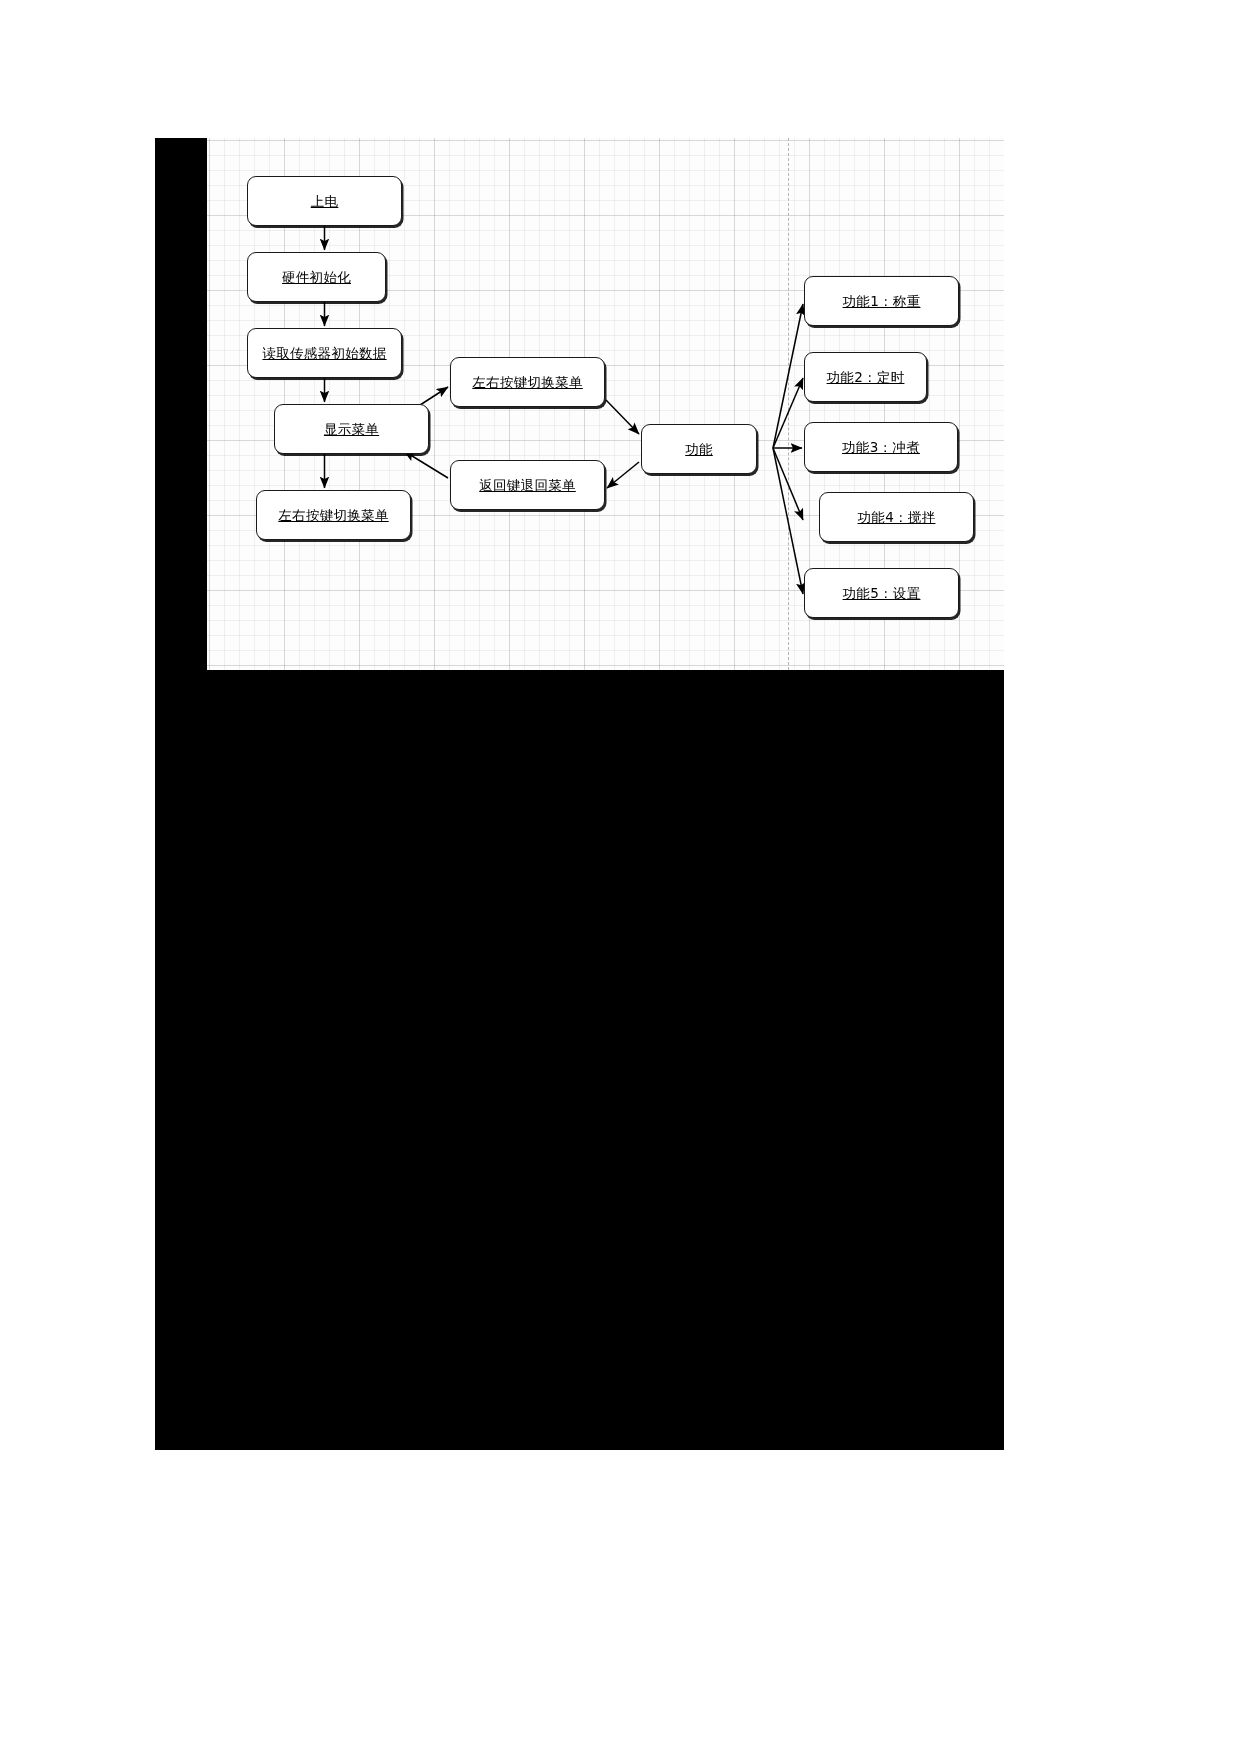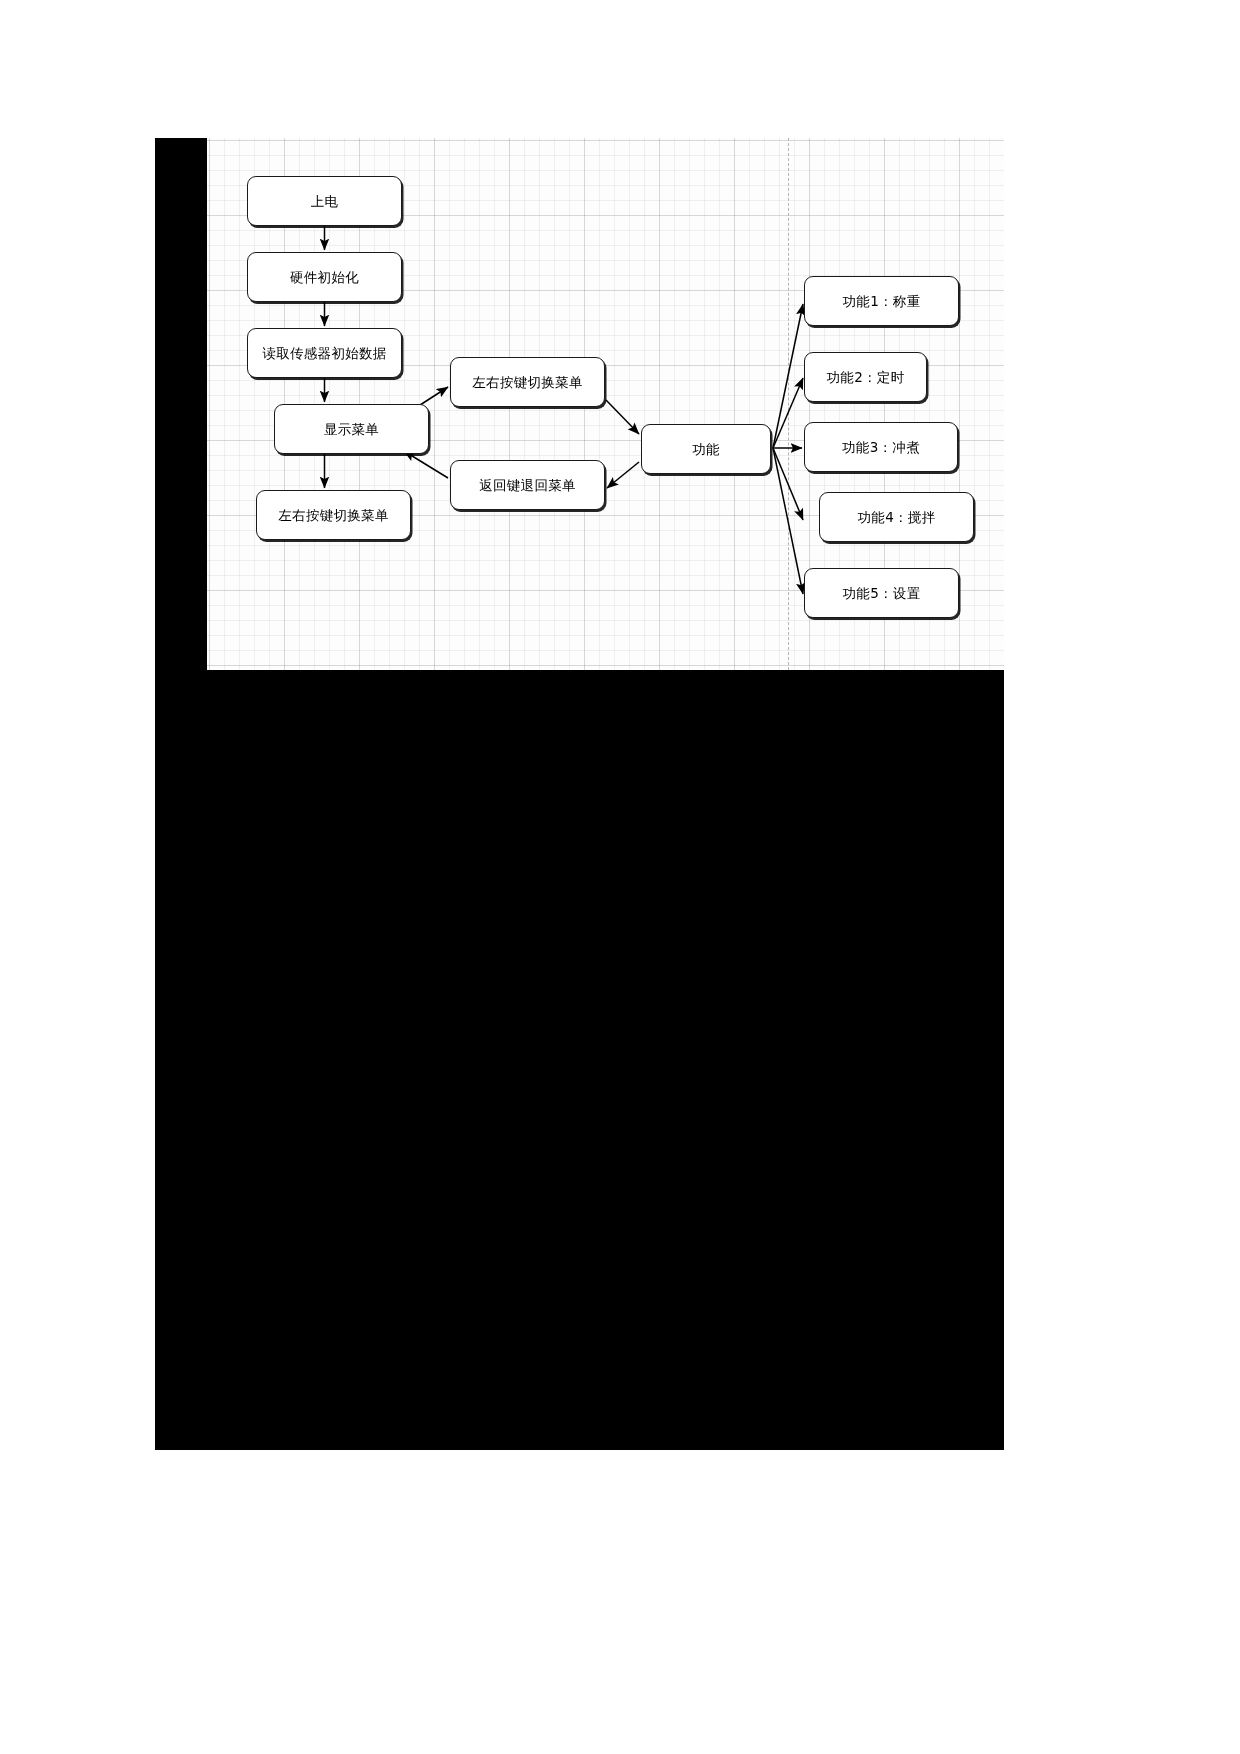--- a/index.html
+++ b/index.html
@@ -69,20 +69,21 @@
     border-radius: 9px;
     display: flex;
     align-items: center;
     justify-content: center;
     color: #000000;
     font-size: 13.5px;
     line-height: 1.2;
     letter-spacing: 0.3px;
     white-space: nowrap;
     box-shadow: 1.5px 2px 0 0 rgba(0,0,0,0.85);
+    text-decoration: underline;
   }
 
   
   #edges {
     position: absolute;
     left: 0; top: 0;
     width: 797px;
     height: 532px;
     pointer-events: none;
   }
@@ -122,29 +123,29 @@
 
         <line x1="566" y1="310" x2="596" y2="166"></line>
         <line x1="566" y1="310" x2="596" y2="240"></line>
         <line x1="566" y1="310" x2="595" y2="310"></line>
         <line x1="566" y1="310" x2="596" y2="382"></line>
         <line x1="566" y1="310" x2="596" y2="456"></line>
       </g>
     </svg>
 
     <div class="node" style="left:40px;top:38px;width:155px;height:50px;">上电</div>
-    <div class="node" style="left:40px;top:114px;width:155px;height:50px;">硬件初始化</div>
+    <div class="node" style="left:40px;top:114px;width:139px;height:50px;">硬件初始化</div>
     <div class="node" style="left:40px;top:190px;width:155px;height:50px;">读取传感器初始数据</div>
     <div class="node" style="left:40px;top:266px;width:155px;height:50px;margin-left:27px;">显示菜单</div>
     <div class="node" style="left:49px;top:352px;width:155px;height:50px;">左右按键切换菜单</div>
 
     <div class="node" style="left:243px;top:219px;width:155px;height:50px;">左右按键切换菜单</div>
     <div class="node" style="left:243px;top:322px;width:155px;height:50px;">返回键退回菜单</div>
 
-    <div class="node" style="left:434px;top:286px;width:130px;height:50px;">功能</div>
+    <div class="node" style="left:434px;top:286px;width:116px;height:50px;">功能</div>
 
     <div class="node" style="left:597px;top:138px;width:155px;height:50px;">功能1：称重</div>
     <div class="node" style="left:597px;top:214px;width:123px;height:50px;">功能2：定时</div>
     <div class="node" style="left:597px;top:284px;width:154px;height:50px;">功能3：冲煮</div>
     <div class="node" style="left:612px;top:354px;width:155px;height:50px;">功能4：搅拌</div>
     <div class="node" style="left:597px;top:430px;width:155px;height:50px;">功能5：设置</div>
 
   </div>
 </div>
 

